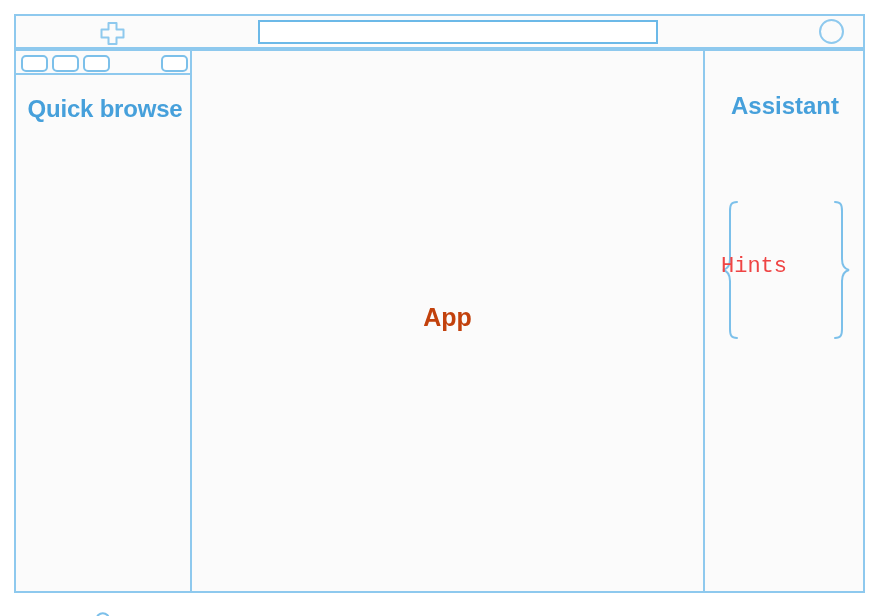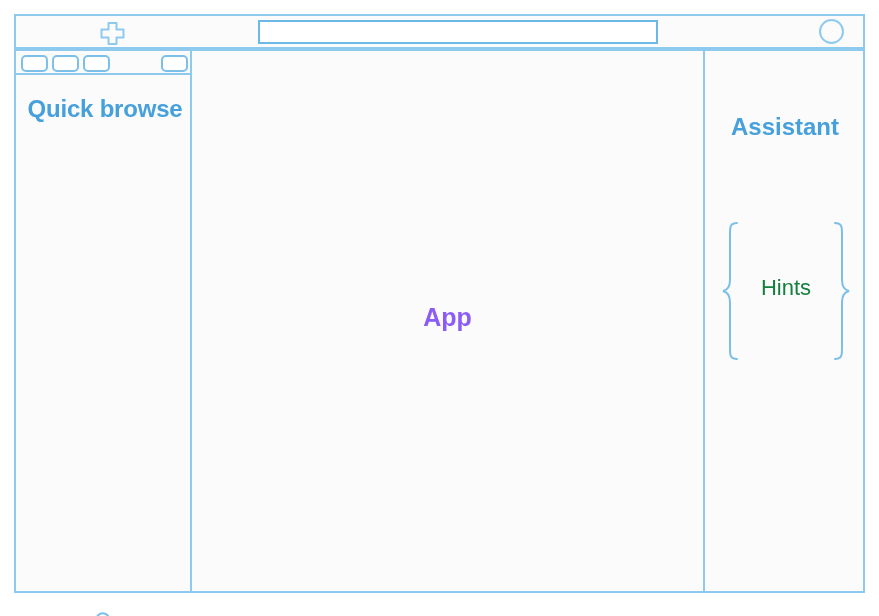--- a/index.html
+++ b/index.html
@@ -162,30 +162,30 @@
     width: 511px;
     height: 540px;
     z-index: 2;
   }
   .app-label {
     position: absolute;
     left: 0;
     top: 252px;
     width: 511px;
     text-align: center;
-    color: #8b5cf6;
+    color: #c2410c;
     font-size: 25px;
     font-weight: bold;
   }
 
   
   .assistant {
     position: absolute;
     left: 705px;
-    top: 65px;
+    top: 44px;
     width: 160px;
     height: 540px;
     z-index: 2;
   }
   .assistant-title {
     position: absolute;
     left: 0;
     top: 48px;
     width: 160px;
     text-align: center;
@@ -209,24 +209,24 @@
   }
   .brace svg { display: block; }
   .brace-left  { left: 0; }
   .brace-right { left: 110px; }
 
   .hints-label {
     position: absolute;
     left: 0;
     top: 54px;
     width: 130px;
-    text-align: center;
-    color: #15803d;
+    color: #ef4444;
     font-size: 22px;
     font-weight: normal;
+    font-family: Liberation Mono, monospace;
   }
 </style>
 </head>
 <body>
 
 <div class="canvas">
 
   <div class="wf-box topbar"></div>
 
   <div class="plus-icon">

